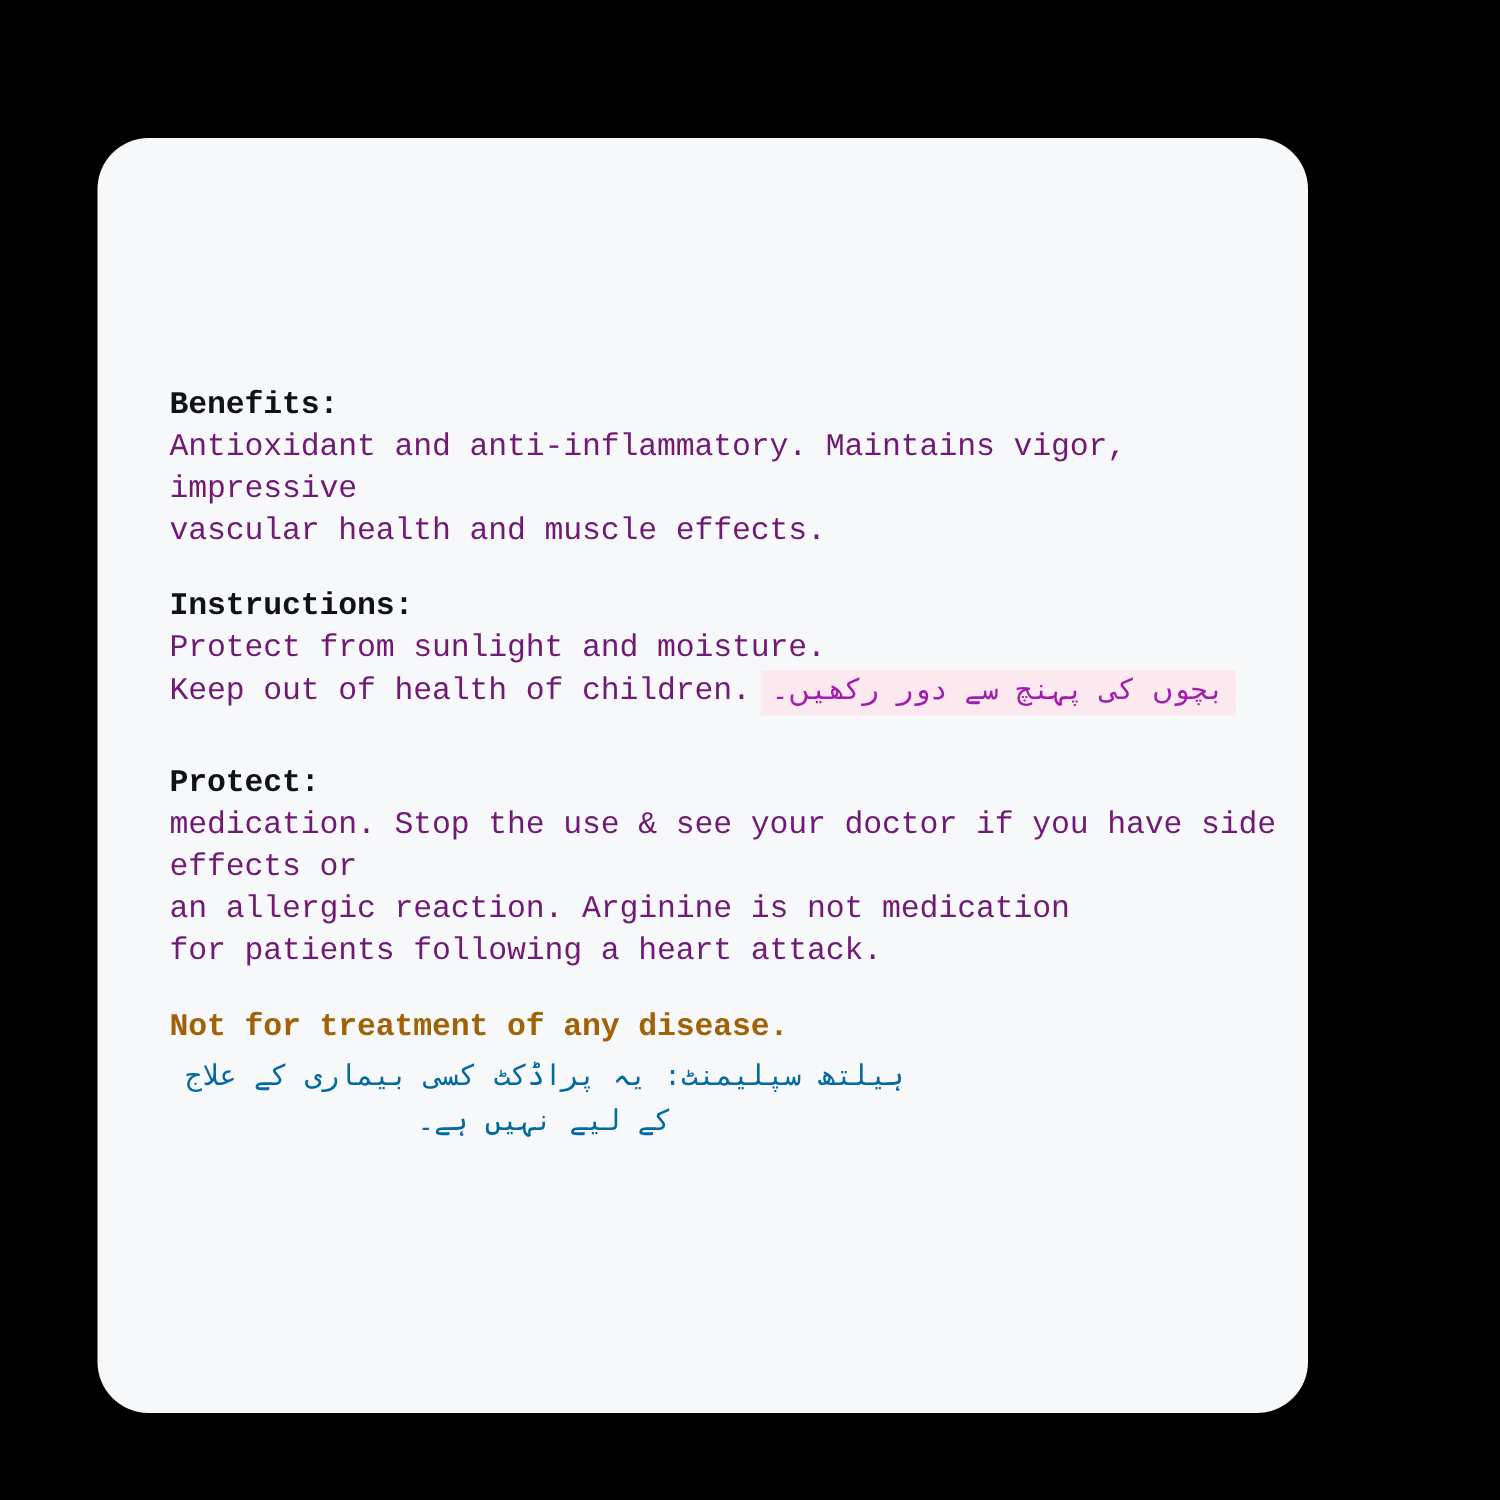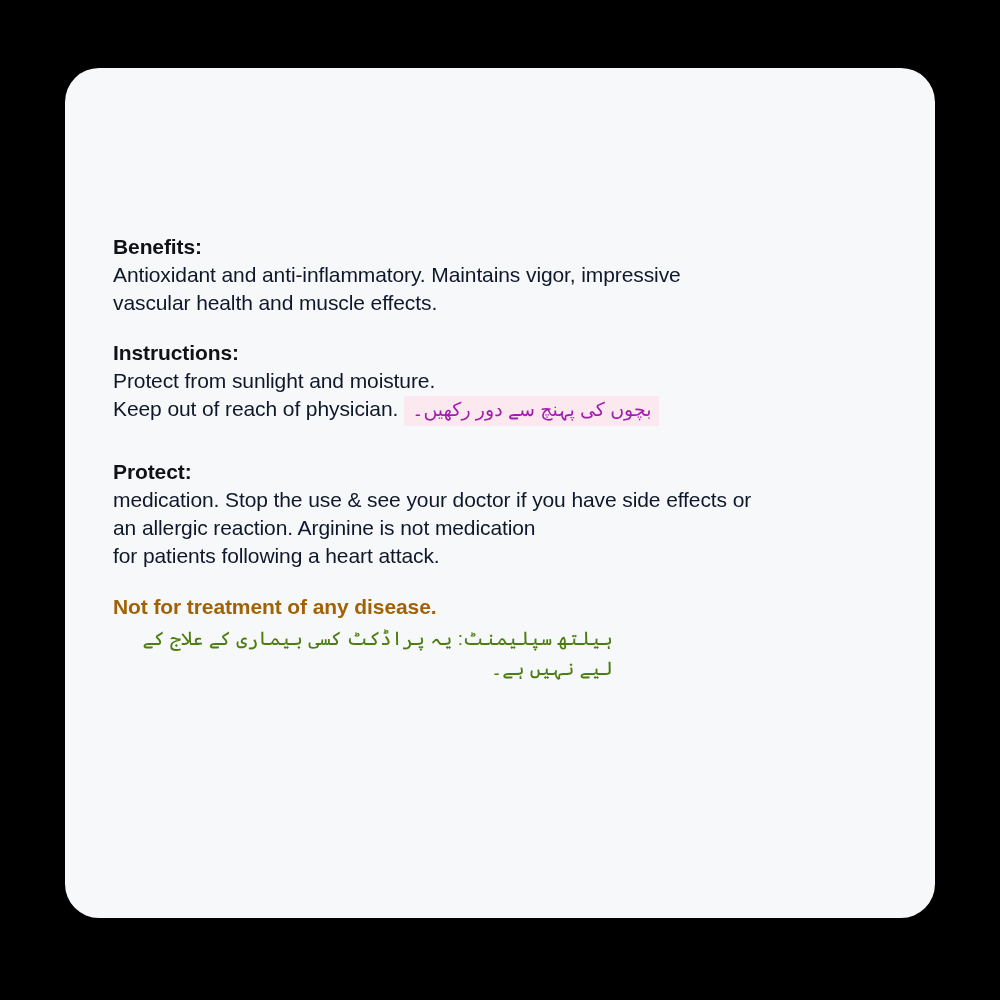--- a/index.html
+++ b/index.html
@@ -6,43 +6,44 @@
     margin: 0;
     padding: 0;
     width: 1000px;
     height: 1000px;
     background: #000000;
     font-family: "Liberation Sans", sans-serif;
   }
   #card {
     position: absolute;
     left: 65px;
-    top: 68px;
-    width: 870px;
+    top: 92px;
+    width: 807px;
     height: 850px;
     background: #f7f8fa;
     border-radius: 34px;
+    font-family: Liberation Mono, monospace;
   }
   .content {
     position: absolute;
     left: 48px;
     top: 165px;
     width: 770px;
   }
   .block { margin-bottom: 22px; }
   .heading {
     font-weight: bold;
     font-size: 21px;
     color: #111216;
     line-height: 28px;
     letter-spacing: -0.1px;
   }
   .body-line {
     font-size: 21px;
-    color: #0f172a;
+    color: #701a75;
     line-height: 28px;
     letter-spacing: -0.1px;
   }
   .urdu-inline {
     display: inline-block;
     background: #fbe9ef;
     color: #a21caf;
     font-size: 19px;
     line-height: 24px;
     padding: 2px 8px 4px 8px;
@@ -53,25 +54,25 @@
   .inline-row { display: block; white-space: nowrap; }
   .strong-note {
     font-weight: bold;
     font-size: 21px;
     color: #a16207;
     line-height: 30px;
     letter-spacing: -0.1px;
     margin-top: 6px;
   }
   .urdu-note {
-    color: #4d7c0f;
+    color: #0369a1;
     font-size: 19px;
     line-height: 30px;
     direction: rtl;
-    text-align: right;
+    text-align: center;
     width: 500px;
     margin-top: 2px;
   }
   .gap-small { height: 10px; }
 </style>
 </head>
 <body>
 
 <div id="card">
   <div class="content">
@@ -80,21 +81,21 @@
       <div class="heading">Benefits:</div>
       <div class="body-line">Antioxidant and anti-inflammatory. Maintains vigor, impressive</div>
       <div class="body-line">vascular health and muscle effects.</div>
     </div>
 
 
     <div class="block">
       <div class="heading">Instructions:</div>
       <div class="body-line">Protect from sunlight and moisture.</div>
       <div class="inline-row">
-        <span class="body-line" style="display:inline">Keep out of reach of physician.</span><span class="urdu-inline">بچوں کی پہنچ سے دور رکھیں۔</span>
+        <span class="body-line" style="display:inline">Keep out of health of children.</span><span class="urdu-inline">بچوں کی پہنچ سے دور رکھیں۔</span>
       </div>
     </div>
 
     <div class="gap-small"></div>
 
     <div class="block">
       <div class="heading">Protect:</div>
       <div class="body-line">medication. Stop the use &amp; see your doctor if you have side effects or</div>
       <div class="body-line">an allergic reaction. Arginine is not medication</div>
       <div class="body-line">for patients following a heart attack.</div>

